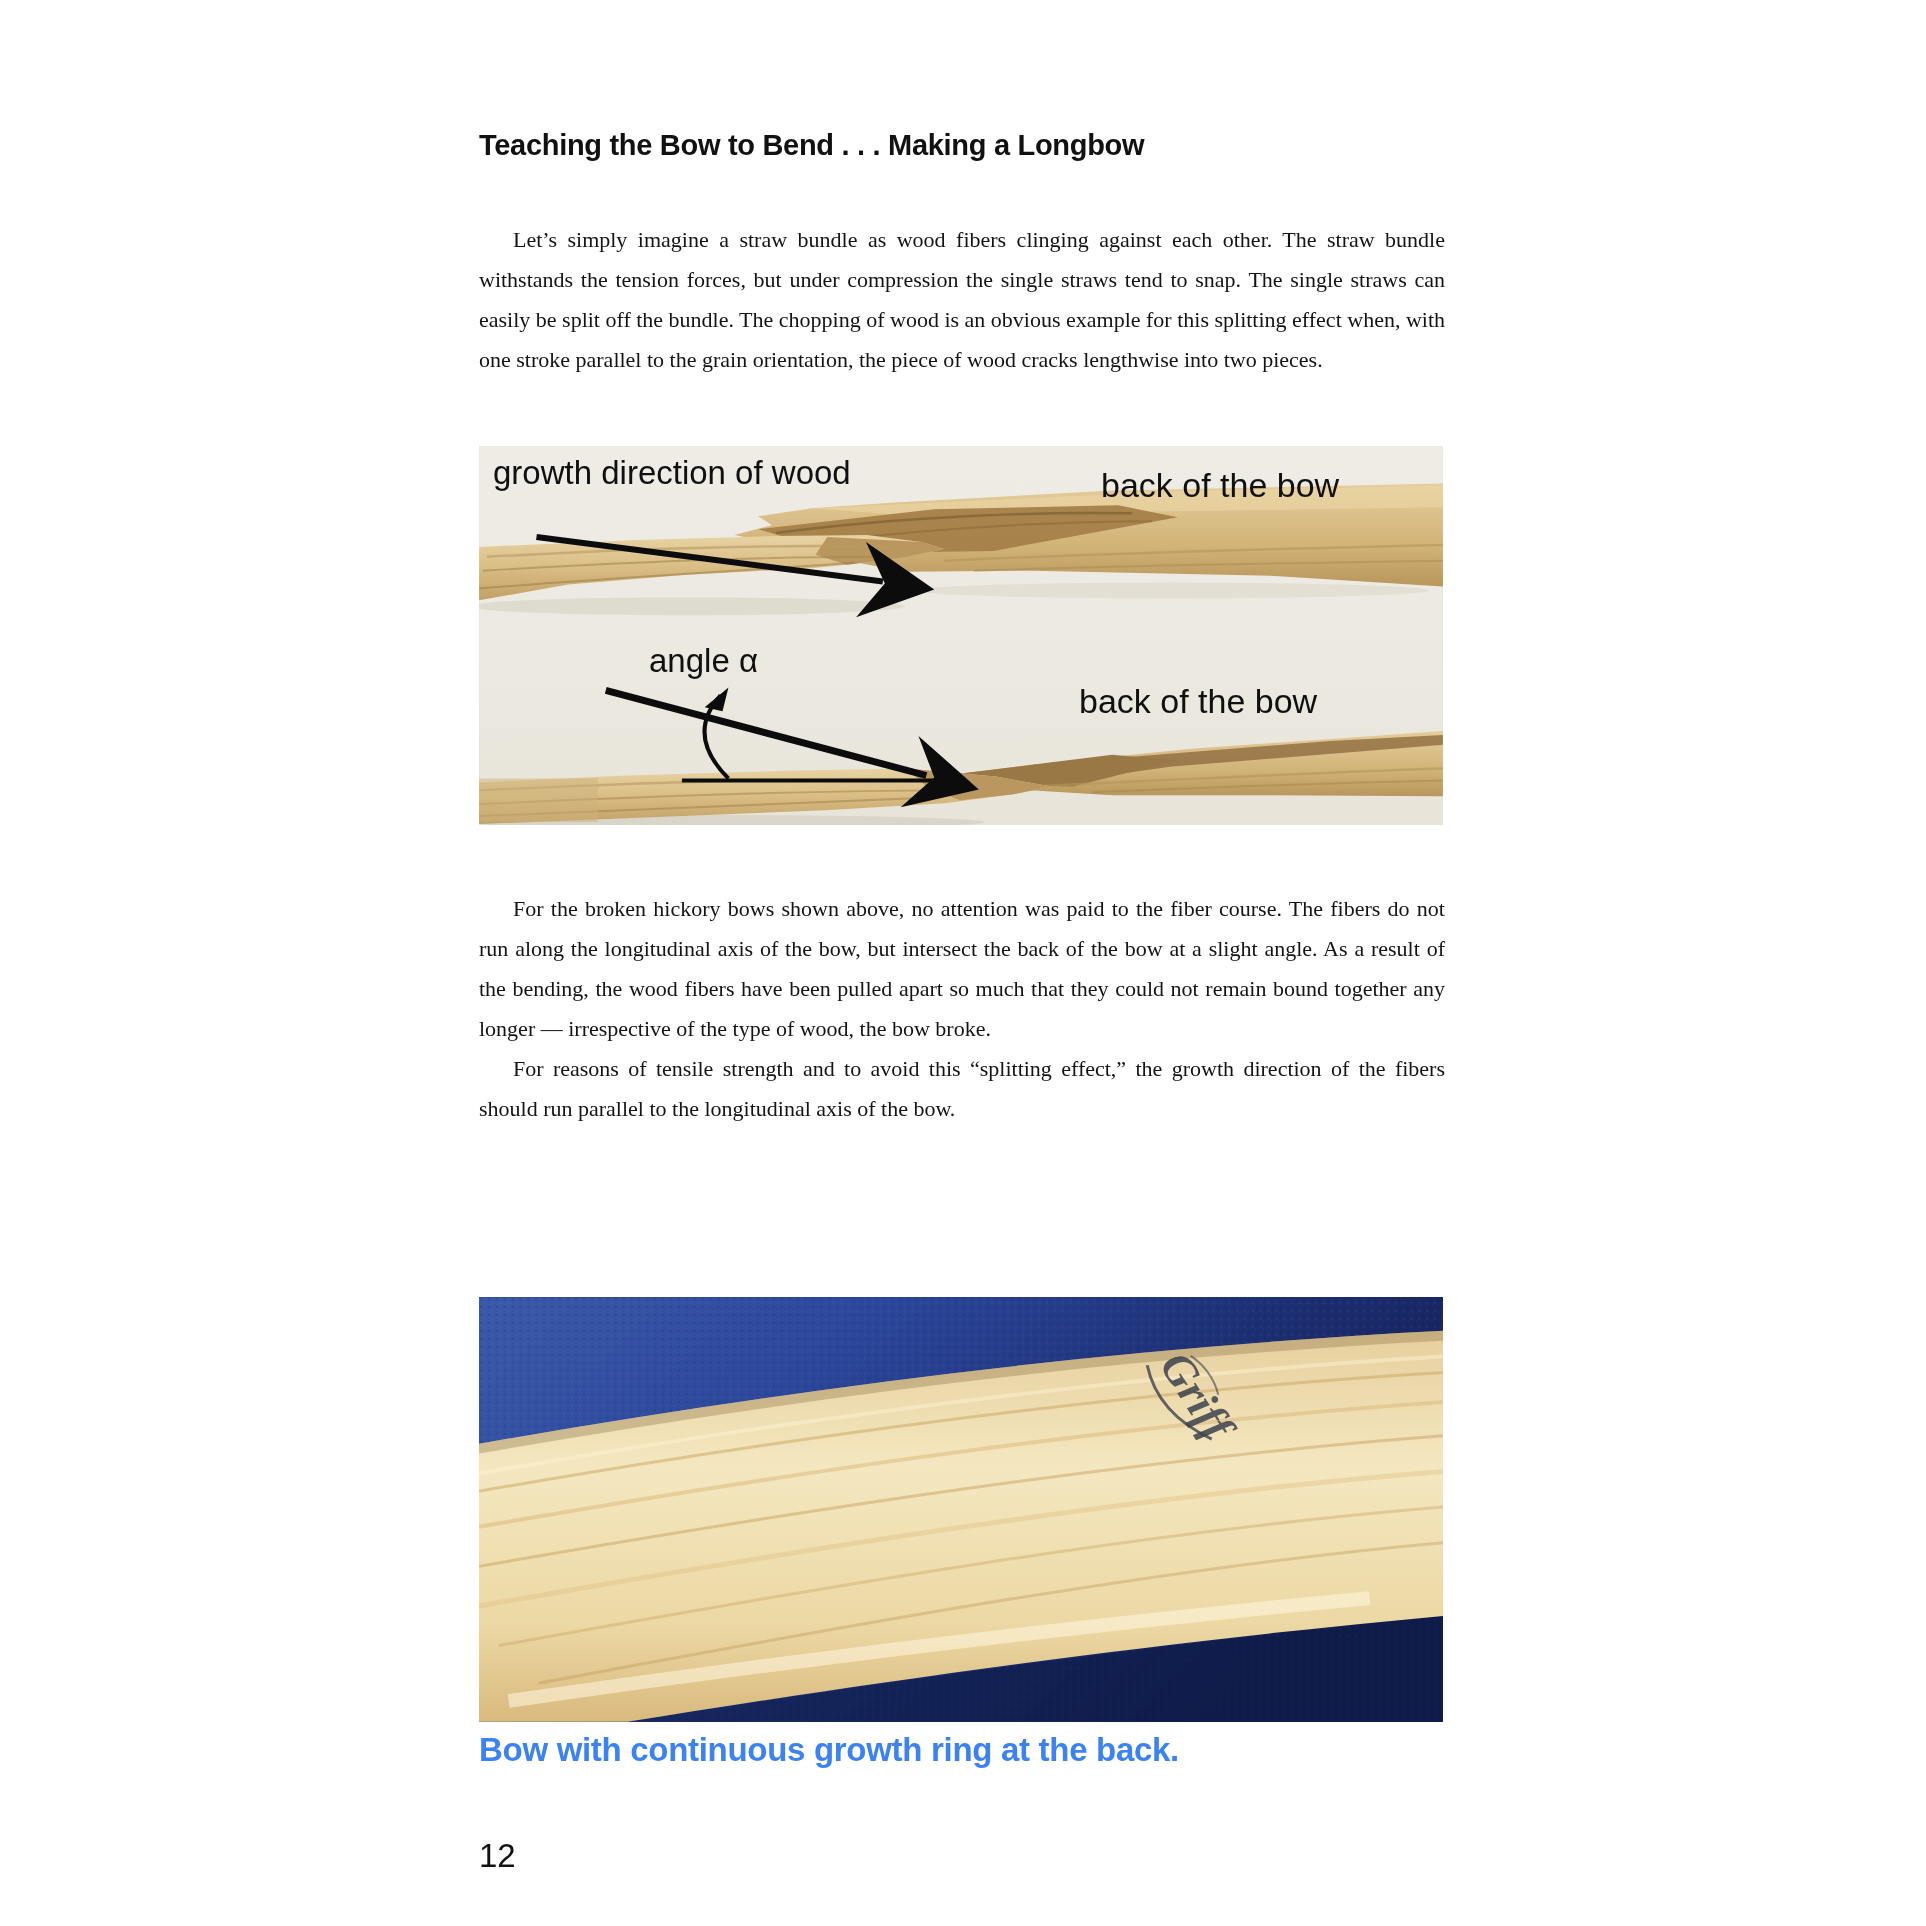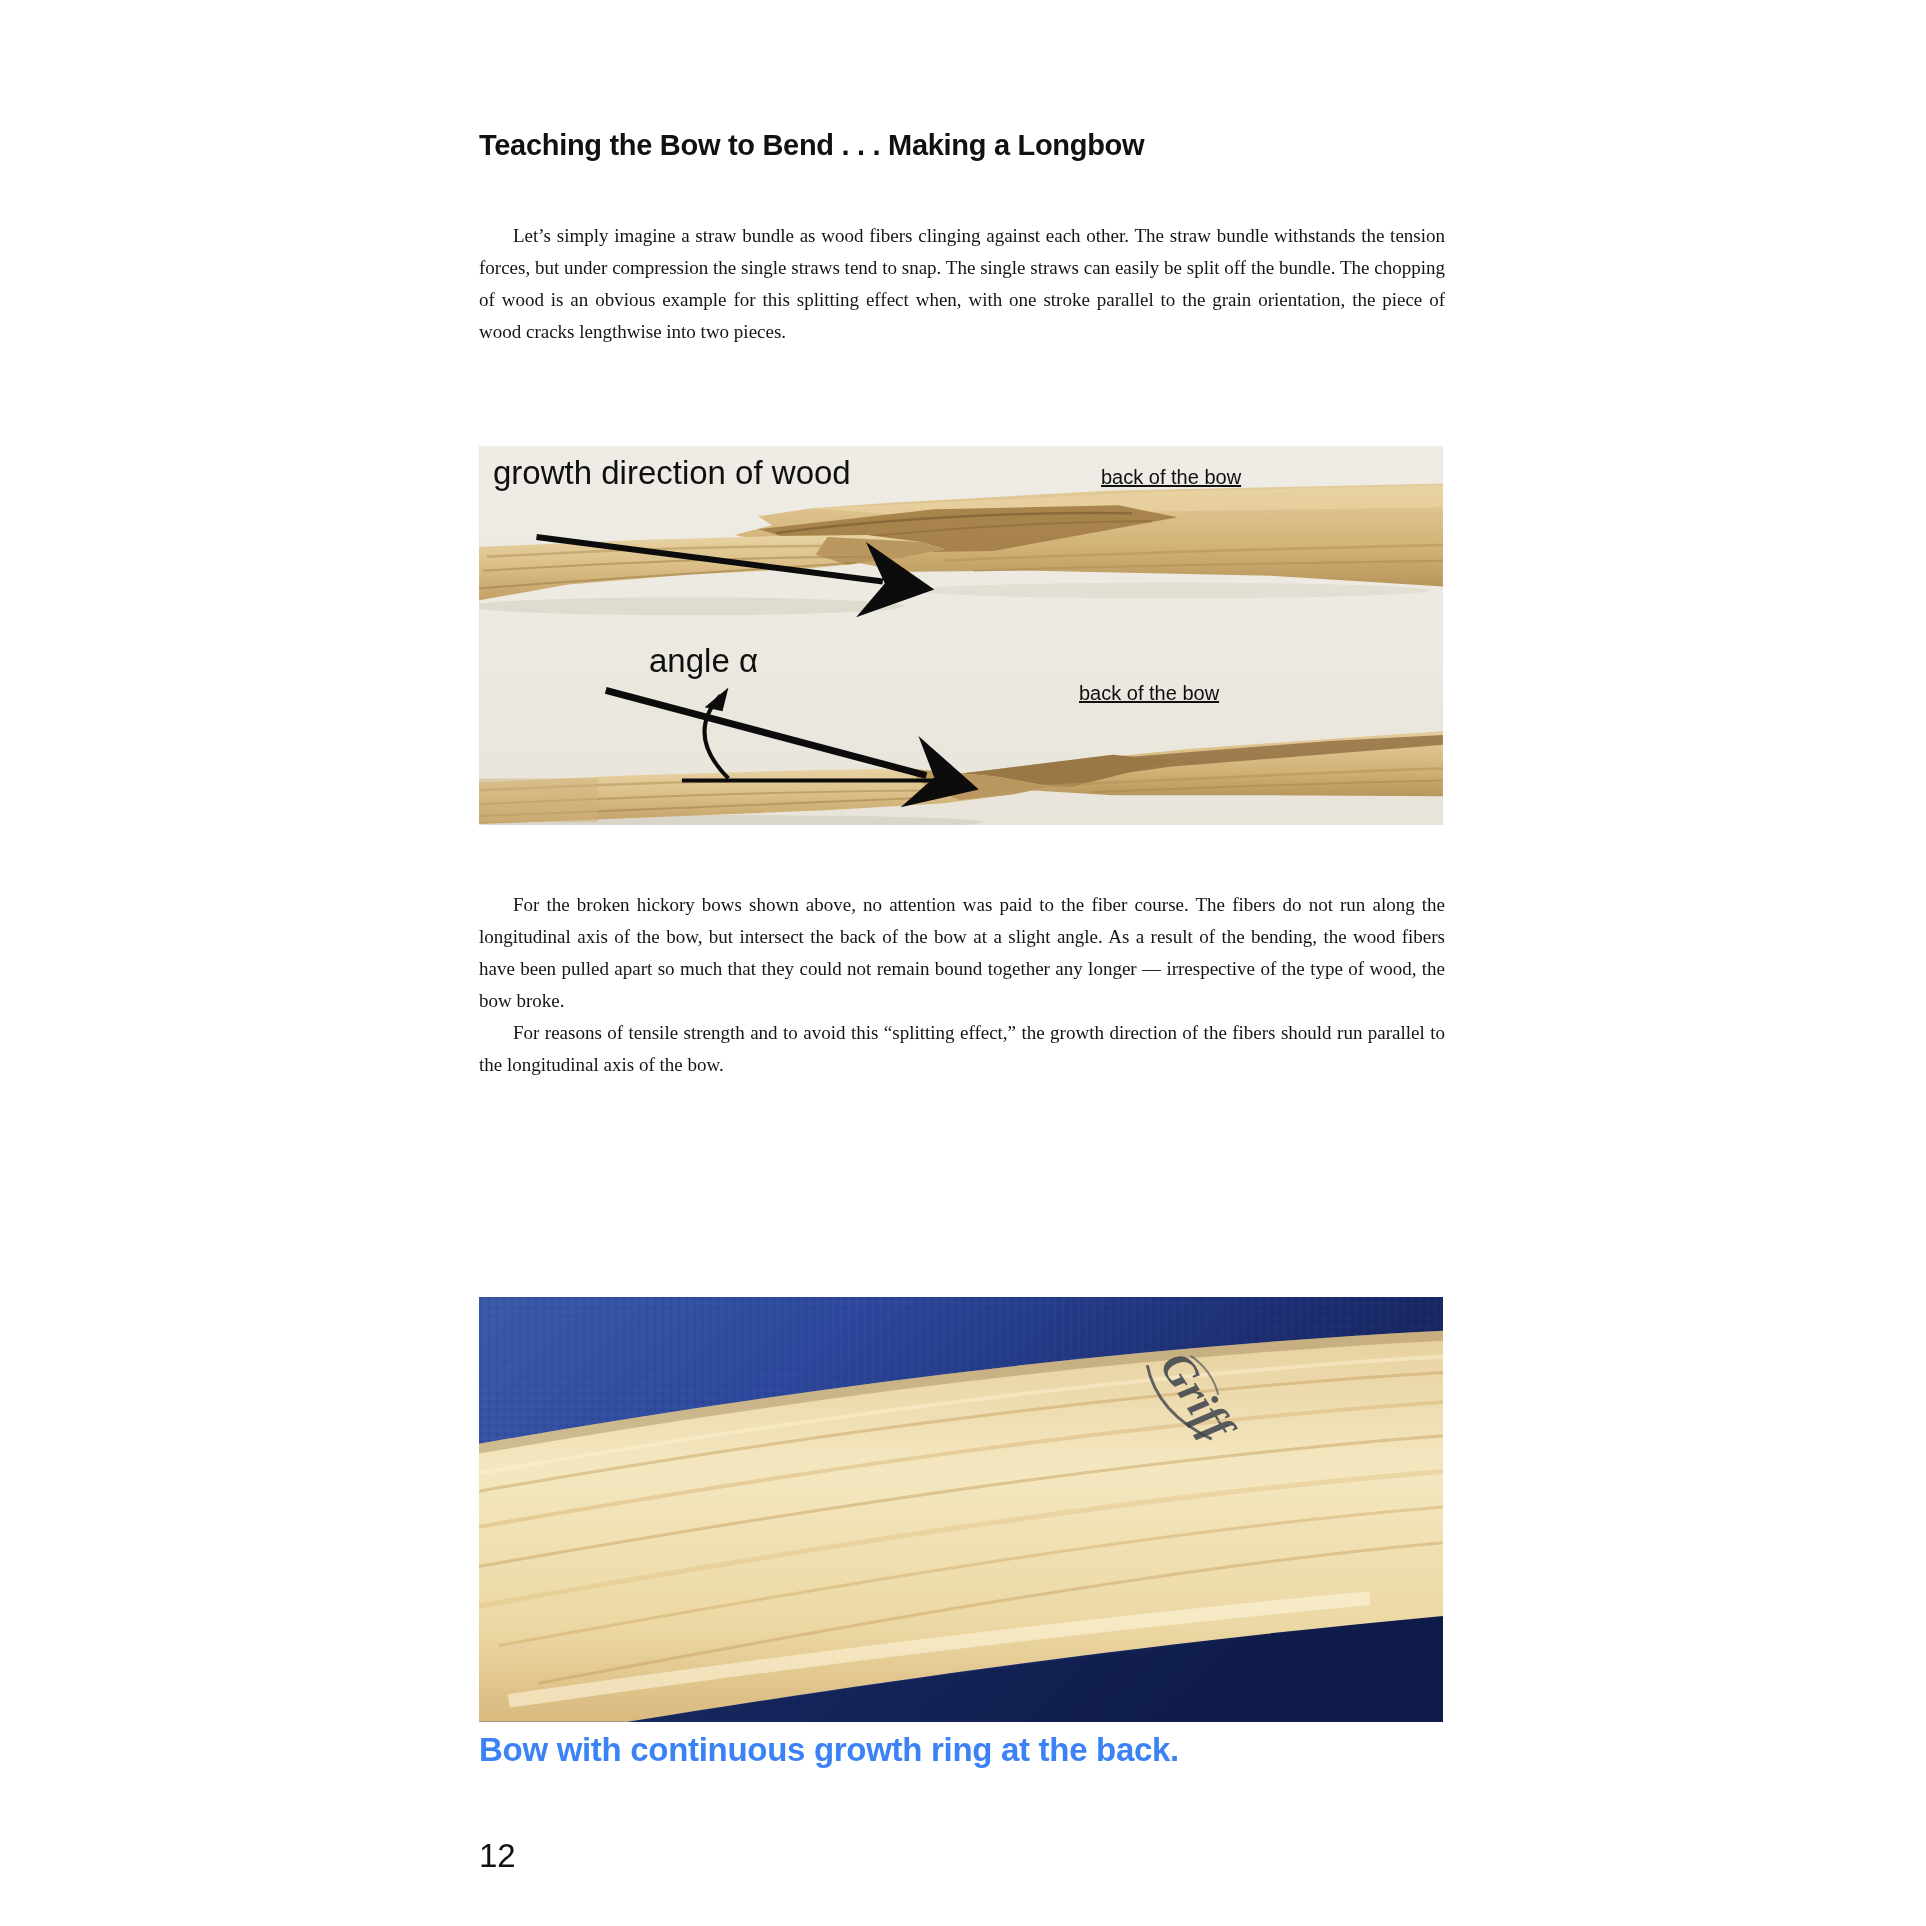--- a/index.html
+++ b/index.html
@@ -12,37 +12,37 @@
     overflow:hidden;
   }
   .running-head{
     position:absolute;left:479px;top:129px;width:966px;
     font-family:"Liberation Sans", sans-serif;
     font-weight:bold;font-size:29px;letter-spacing:-0.3px;color:#111;
     white-space:nowrap;
   }
   .bodycopy{
     position:absolute;left:479px;width:966px;
-    font-size:19px;line-height:32px;
+    font-size:22px;line-height:40px;
     text-align:justify;
   }
   .bodycopy p{margin:0;text-indent:34px;}
   #para-intro{top:220px;}
   #para-block{top:889px;}
   figure{margin:0;padding:0;position:absolute;left:479px;width:964px;}
   #figure1{top:446px;height:379px;background:#86efac;}
   #figure2{top:1297px;height:425px;background:#1d2f73;}
   figure svg{position:absolute;left:0;top:0;display:block;}
   .fig-label{
     position:absolute;
     font-family:"Liberation Sans", sans-serif;
     color:#101010;white-space:nowrap;
   }
   .lbl-big{font-size:33px;}
-  .lbl-small{font-size:20px;text-decoration:underline;}
+  .lbl-small{font-size:34px;}
   .caption{
     position:absolute;left:479px;top:1731px;width:966px;
     font-family:"Liberation Sans", sans-serif;
     font-weight:bold;font-size:33px;letter-spacing:-0.3px;color:#3b82f6;
   }
   .page-number{
     position:absolute;left:479px;top:1837px;
     font-family:"Liberation Sans", sans-serif;
     font-weight:normal;font-size:33px;color:#111;
   }

